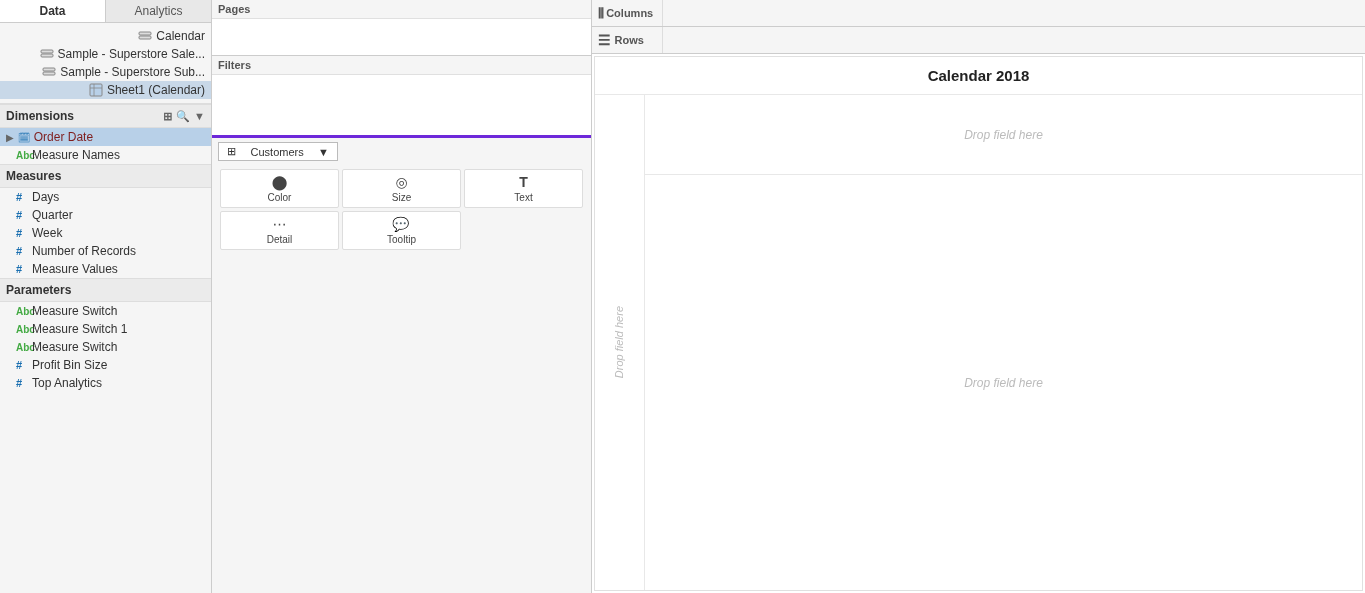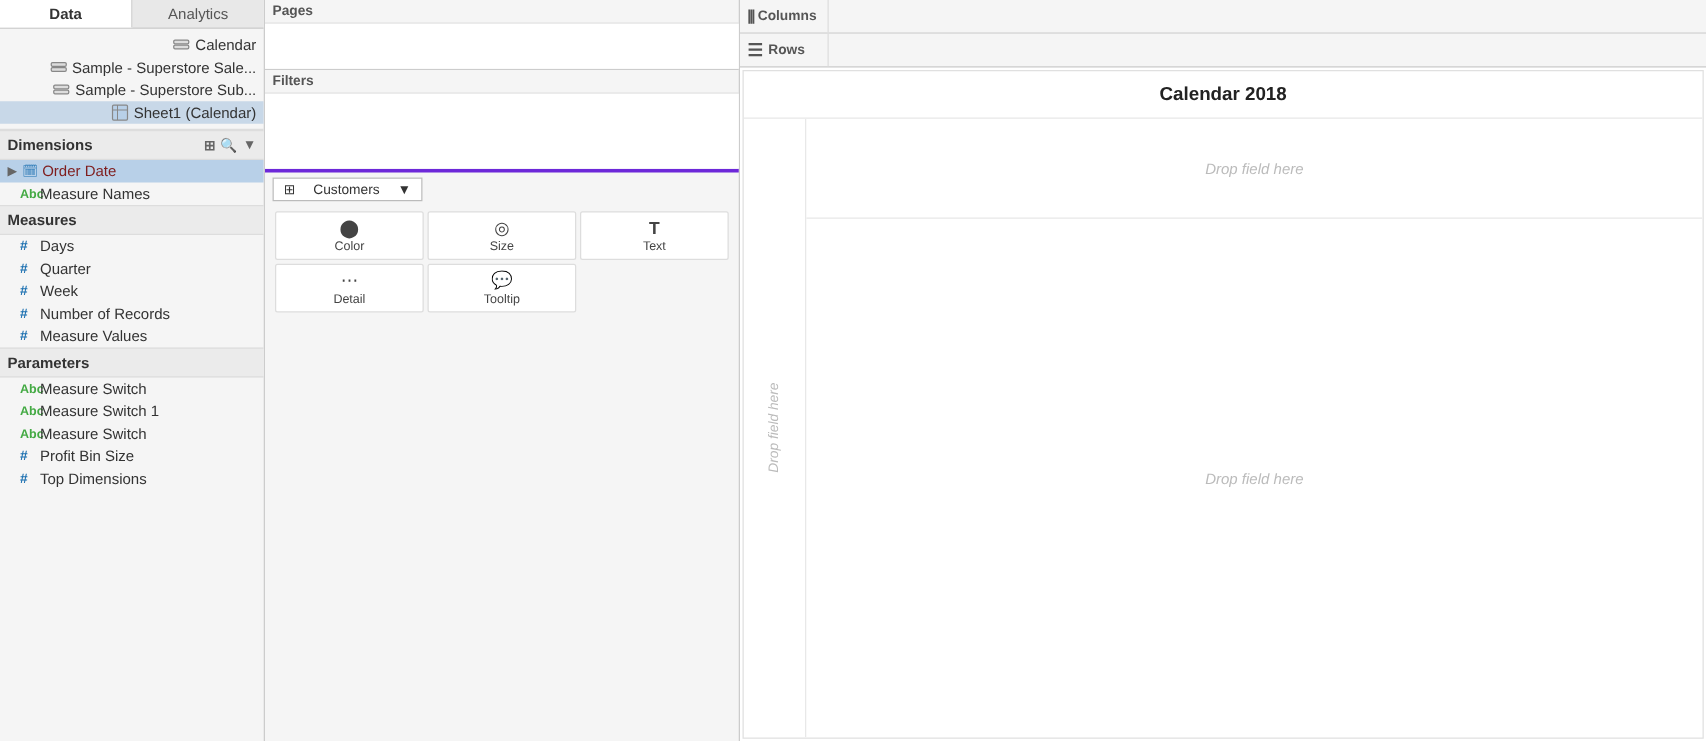--- a/index.html
+++ b/index.html
@@ -146,21 +146,21 @@
     <div class="field-item">
       <span class="field-icon-abc">Abc</span>
       <span class="blue">Measure Switch</span>
     </div>
     <div class="field-item">
       <span class="field-icon-hash">#</span>
       <span class="blue">Profit Bin Size</span>
     </div>
     <div class="field-item">
       <span class="field-icon-hash">#</span>
-      <span class="blue">Top Dimensions</span>
+      <span class="blue">Top Analytics</span>
     </div>
   </div>
 
   <div class="right-panel">
     <div style="display:flex; flex:1; overflow:hidden;">
 
       <div style="width:380px; flex-shrink:0; display:flex; flex-direction:column; border-right:1px solid #ccc; background:#f5f5f5;">
 
         <div style="border-bottom:1px solid #ccc;">
           <div style="padding:3px 6px; font-size:11px; font-weight:bold; color:#555; border-bottom:1px solid #e0e0e0;">Pages</div>

